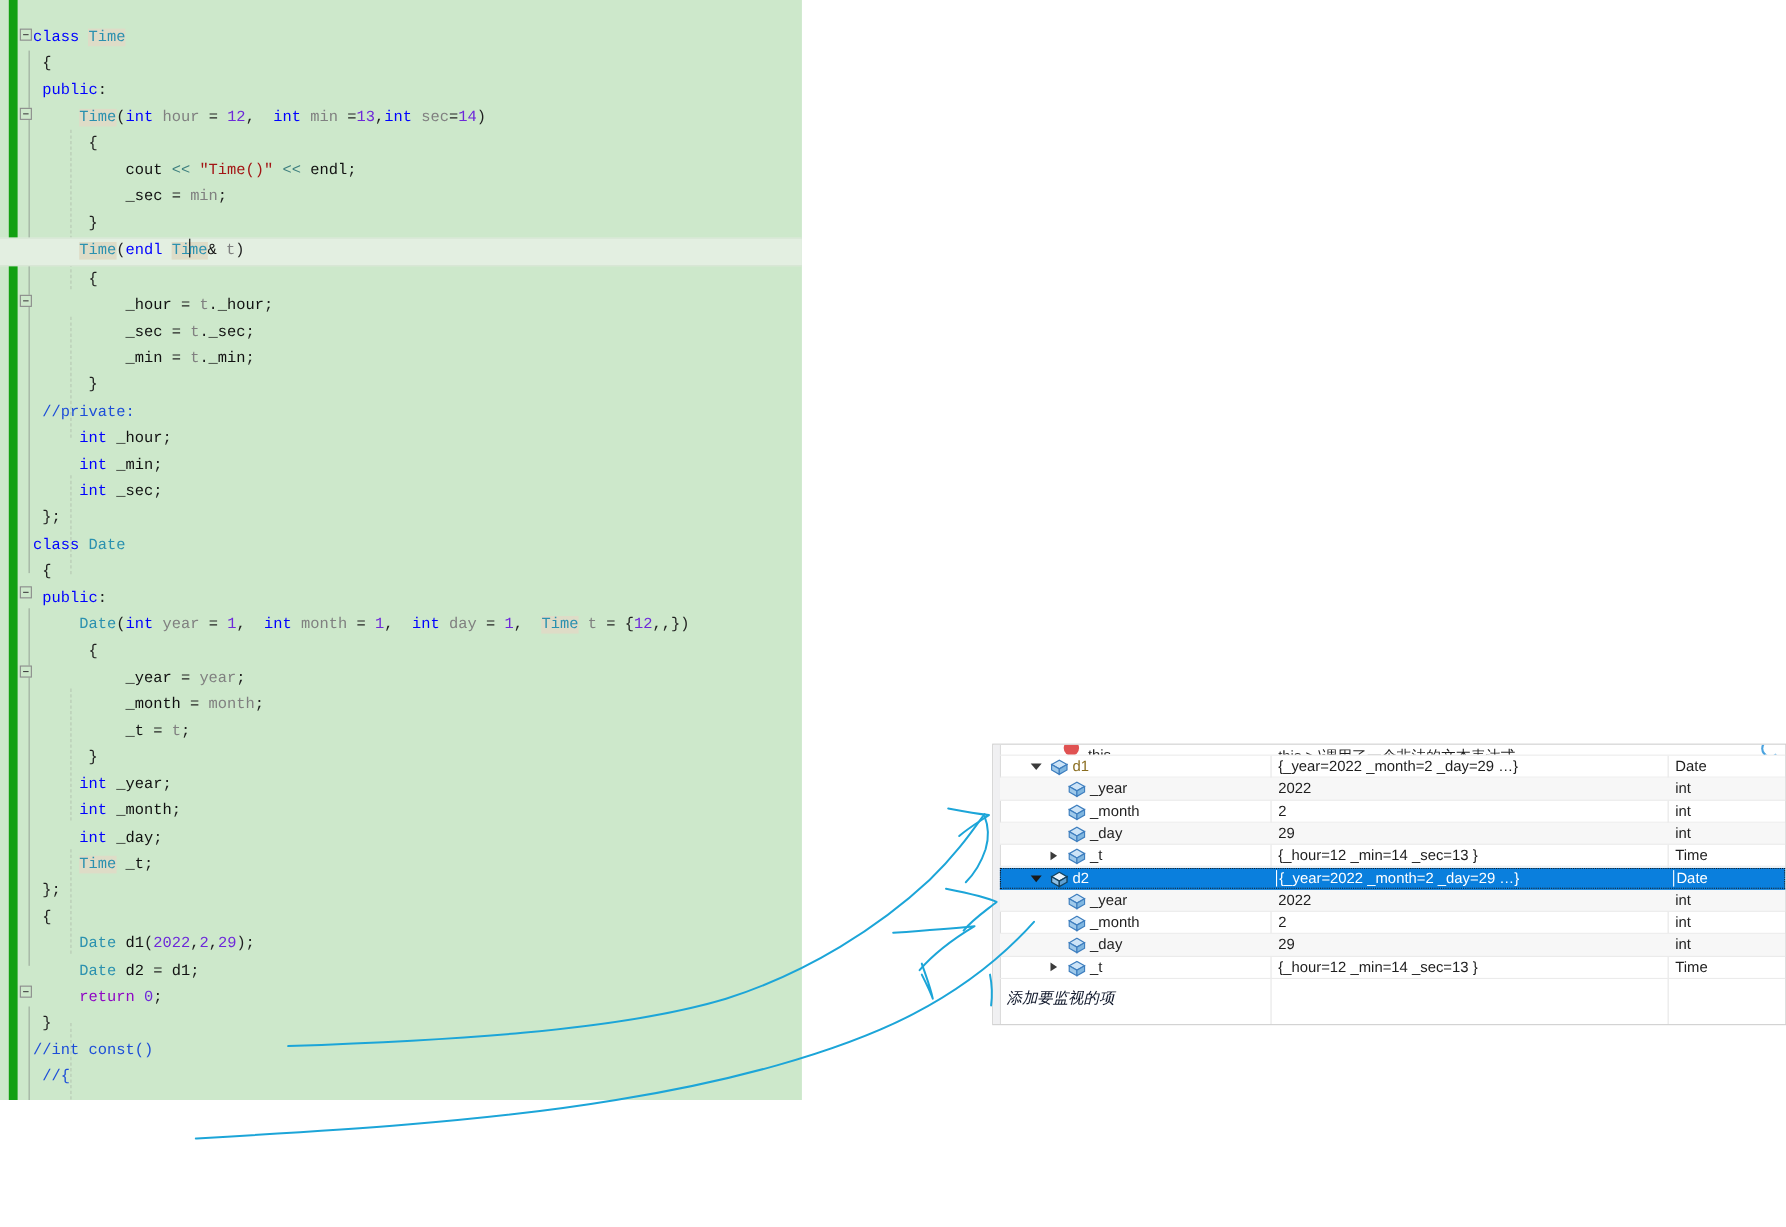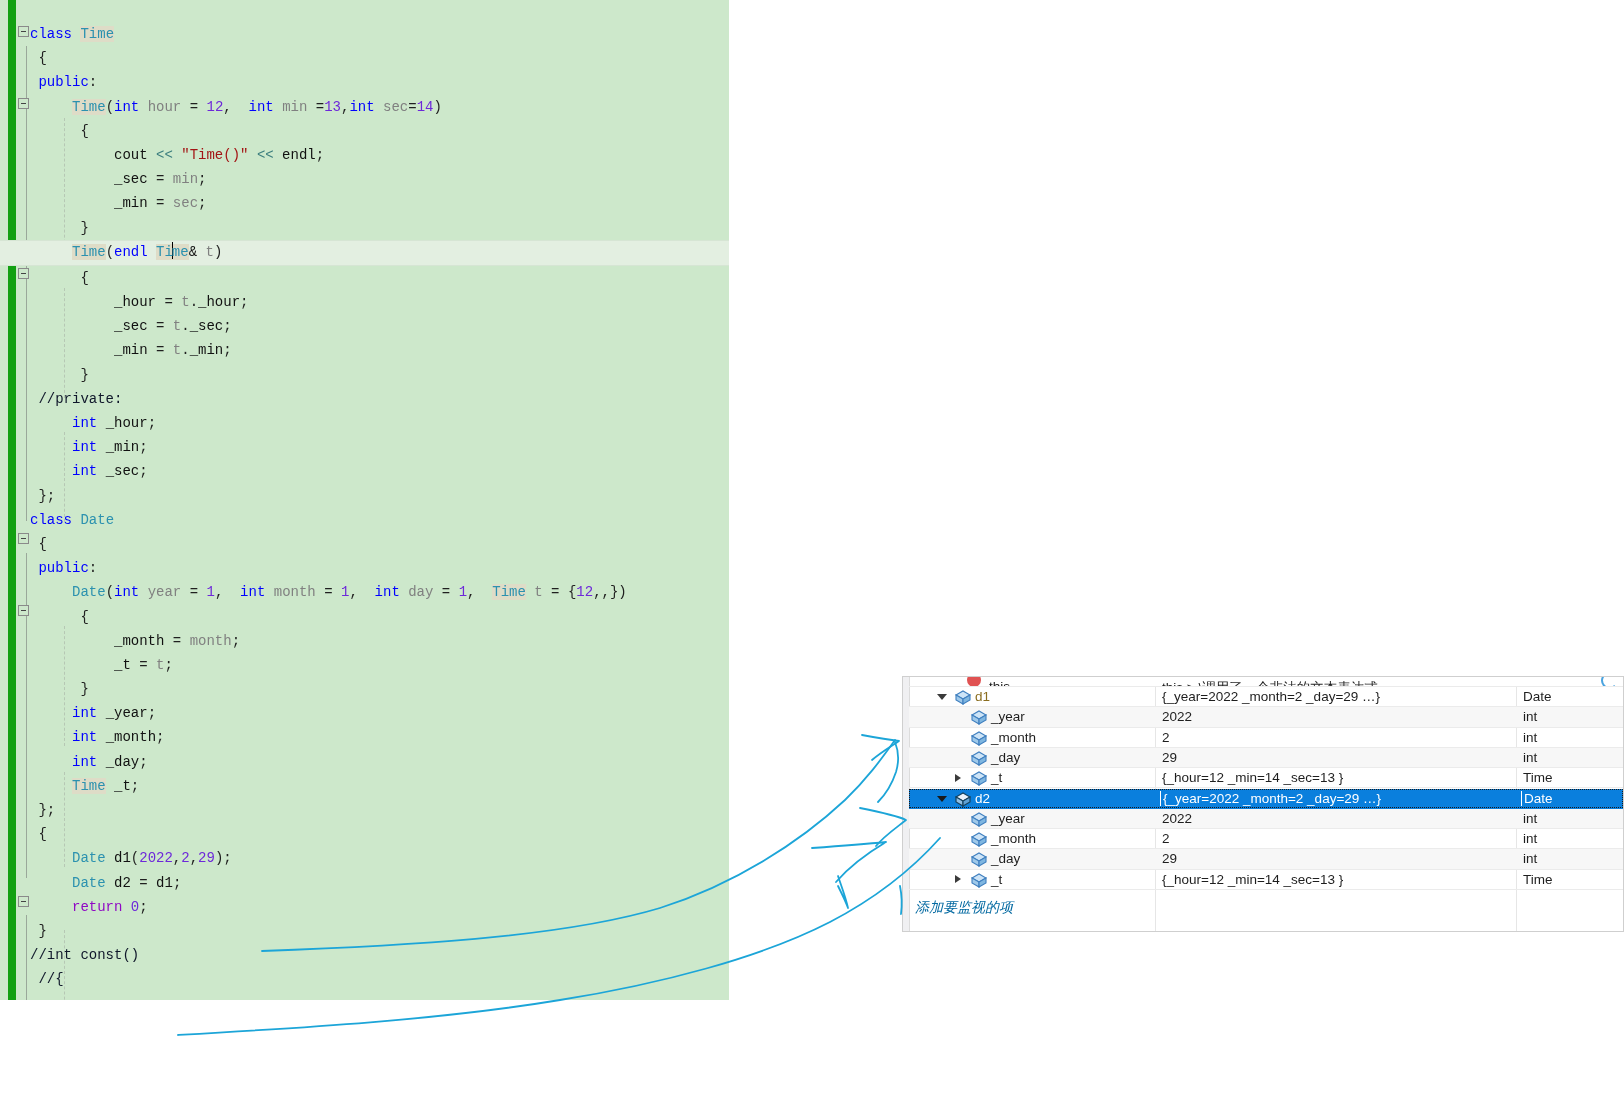--- a/index.html
+++ b/index.html
@@ -49,21 +49,21 @@
   }
   .dashline{
     position:absolute;width:0;border-left:1px dashed #b6c7b4;
   }
 
   
   .kw{color:#0000ff;}
   .type{color:#2b91af;}
   .typehl{color:#2b91af;background:#dedcc7;}
   .str{color:#a31515;}
-  .cmt{color:#0f172a;}
+  .cmt{color:#1d4ed8;}
   .num{color:#6d28d9;}
   .op{color:#3c7e7e;}
   .param{color:#808080;}
   .ident{color:#111111;}
   .ctrl{color:#8f08c4;}
   .plain{color:#111111;}
   .caret{
     display:inline-block;width:1px;height:17px;background:#000;
     vertical-align:-3px;margin:0 -1px;
   }
@@ -107,21 +107,21 @@
   }
   .wicon{position:absolute;top:3px;width:16px;height:15px;}
   .wname{position:absolute;font-size:13.5px;color:#1e1e1e;top:2px;white-space:nowrap;}
   .wval{position:absolute;left:253px;top:2px;font-size:13.5px;color:#1e1e1e;white-space:nowrap;}
   .wtype{position:absolute;left:614px;top:2px;font-size:13.5px;color:#1e1e1e;white-space:nowrap;}
   .wrow.sel .wval{border-left:1px solid #ffffff;padding-left:2px;margin-left:-2px;}
   .wrow.sel .wtype{border-left:1px solid #ffffff;padding-left:2px;margin-left:-2px;}
   #wcol-sep1{position:absolute;left:252px;top:10px;width:1px;height:246px;background:#e6e6e6;}
   #wcol-sep2{position:absolute;left:613px;top:10px;width:1px;height:246px;background:#e6e6e6;}
   #watch-add{
-    position:absolute;left:12px;top:222px;font-size:14px;color:#0369a1;
+    position:absolute;left:12px;top:222px;font-size:14px;color:#0f172a;
     font-style:italic;font-family:"DejaVu Sans",sans-serif;
   }
   .err-icon{
     position:absolute;left:58px;top:-4px;width:14px;height:14px;border-radius:50%;
     background:#e05252;
   }
   .spin-icon{
     position:absolute;left:692px;top:-5px;width:13px;height:13px;
     border:2px solid #4aa3df;border-right-color:transparent;border-radius:50%;
   }
@@ -155,38 +155,38 @@
   <div class="collapse" style="top:1041px;"></div>
 
   <div id="code-lines">
     <div class="cline"><span class="txt"><span class="kw">class</span> <span class="typehl">Time</span></span></div>
     <div class="cline"><span class="txt"> {</span></div>
     <div class="cline"><span class="txt"> <span class="kw">public</span>:</span></div>
     <div class="cline"><span class="txt">     <span class="typehl">Time</span>(<span class="kw">int</span> <span class="param">hour</span> = <span class="num">12</span>,  <span class="kw">int</span> <span class="param">min</span> =<span class="num">13</span>,<span class="kw">int</span> <span class="param">sec</span>=<span class="num">14</span>)</span></div>
     <div class="cline"><span class="txt">      {</span></div>
     <div class="cline"><span class="txt">          <span class="ident">cout</span> <span class="op">&lt;&lt;</span> <span class="str">"Time()"</span> <span class="op">&lt;&lt;</span> <span class="ident">endl</span>;</span></div>
     <div class="cline"><span class="txt">          <span class="ident">_sec</span> = <span class="param">min</span>;</span></div>
-    <div class="cline"><span class="txt">          <span class="ident">_min</span> = <span class="param">sec</span>;</span></div>
     <div class="cline"><span class="txt">      }</span></div>
     <div class="cline curline"><span class="txt">     <span class="typehl">Time</span>(<span class="kw">endl</span> <span class="typehl">Ti<span class="caret"></span>me</span><span class="plain">&amp;</span> <span class="param">t</span>)</span></div>
     <div class="cline"><span class="txt">      {</span></div>
     <div class="cline"><span class="txt">          <span class="ident">_hour</span> = <span class="param">t</span>.<span class="ident">_hour</span>;</span></div>
     <div class="cline"><span class="txt">          <span class="ident">_sec</span> = <span class="param">t</span>.<span class="ident">_sec</span>;</span></div>
     <div class="cline"><span class="txt">          <span class="ident">_min</span> = <span class="param">t</span>.<span class="ident">_min</span>;</span></div>
     <div class="cline"><span class="txt">      }</span></div>
     <div class="cline"><span class="txt"> <span class="cmt">//private:</span></span></div>
     <div class="cline"><span class="txt">     <span class="kw">int</span> <span class="ident">_hour</span>;</span></div>
     <div class="cline"><span class="txt">     <span class="kw">int</span> <span class="ident">_min</span>;</span></div>
     <div class="cline"><span class="txt">     <span class="kw">int</span> <span class="ident">_sec</span>;</span></div>
     <div class="cline"><span class="txt"> };</span></div>
     <div class="cline"><span class="txt"><span class="kw">class</span> <span class="type">Date</span></span></div>
     <div class="cline"><span class="txt"> {</span></div>
     <div class="cline"><span class="txt"> <span class="kw">public</span>:</span></div>
     <div class="cline"><span class="txt">     <span class="type">Date</span>(<span class="kw">int</span> <span class="param">year</span> = <span class="num">1</span>,  <span class="kw">int</span> <span class="param">month</span> = <span class="num">1</span>,  <span class="kw">int</span> <span class="param">day</span> = <span class="num">1</span>,  <span class="typehl">Time</span> <span class="param">t</span> = {<span class="num">12</span>,,})</span></div>
     <div class="cline"><span class="txt">      {</span></div>
+    <div class="cline"><span class="txt">          <span class="ident">_year</span> = <span class="param">year</span>;</span></div>
     <div class="cline"><span class="txt">          <span class="ident">_month</span> = <span class="param">month</span>;</span></div>
     <div class="cline"><span class="txt">          <span class="ident">_t</span> = <span class="param">t</span>;</span></div>
     <div class="cline"><span class="txt">      }</span></div>
     <div class="cline"><span class="txt">     <span class="kw">int</span> <span class="ident">_year</span>;</span></div>
     <div class="cline"><span class="txt">     <span class="kw">int</span> <span class="ident">_month</span>;</span></div>
     <div class="cline"><span class="txt">     <span class="kw">int</span> <span class="ident">_day</span>;</span></div>
     <div class="cline"><span class="txt">     <span class="typehl">Time</span> <span class="ident">_t</span>;</span></div>
     <div class="cline"><span class="txt"> };</span></div>
     <div class="cline"><span class="txt"> {</span></div>
     <div class="cline"><span class="txt">     <span class="type">Date</span> <span class="ident">d1</span>(<span class="num">2022</span>,<span class="num">2</span>,<span class="num">29</span>);</span></div>

